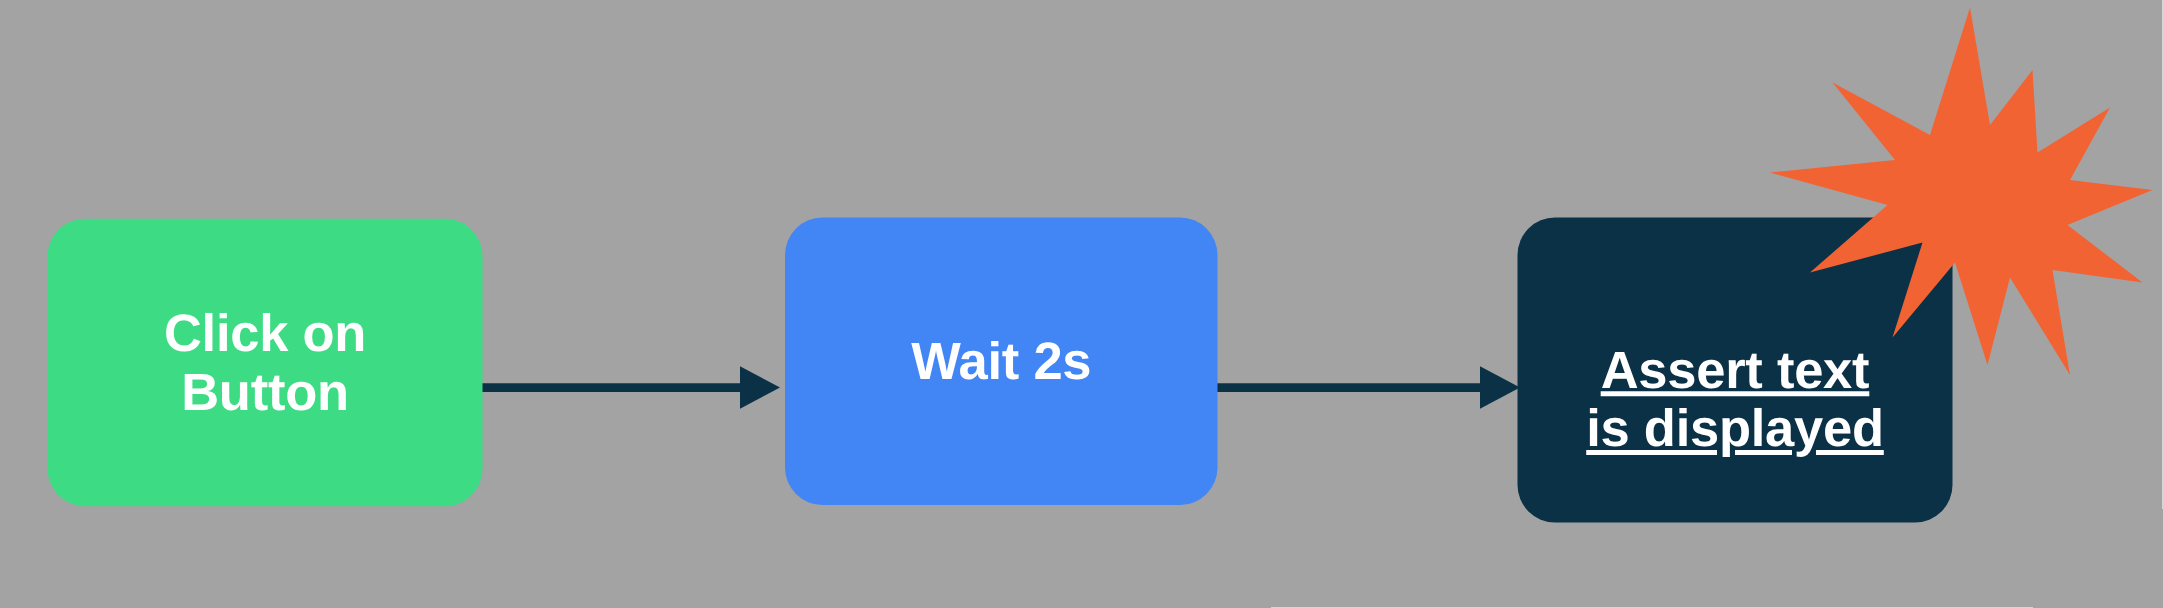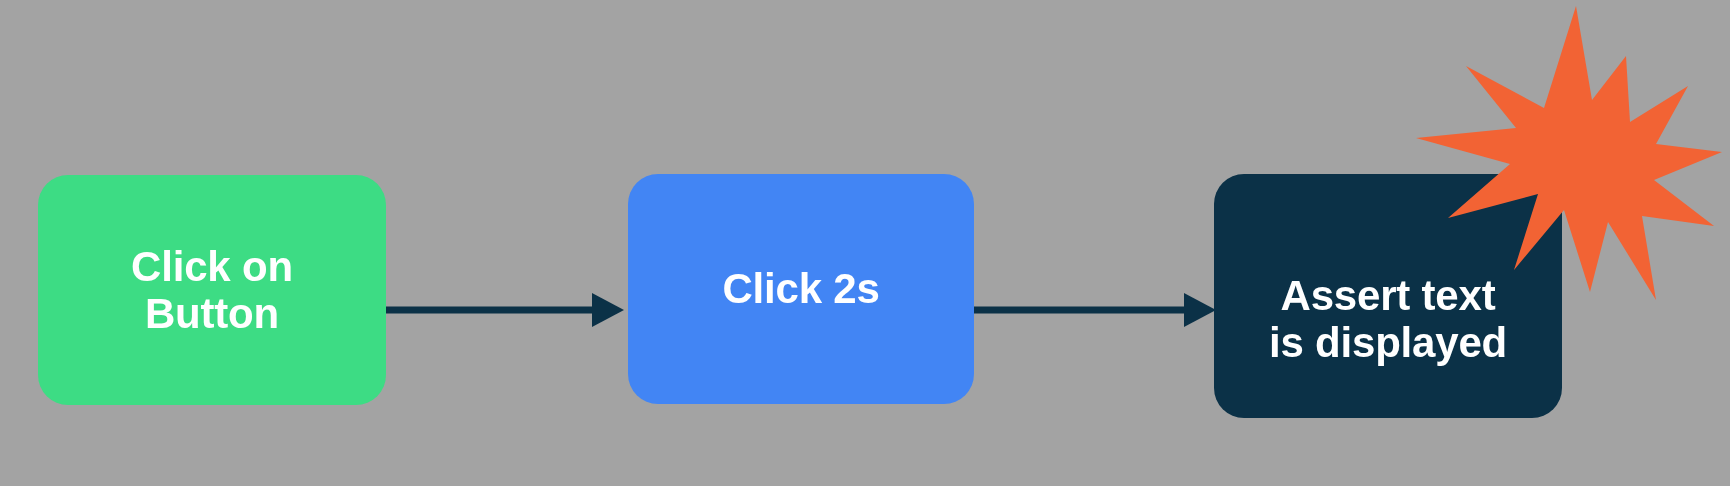--- a/index.html
+++ b/index.html
@@ -57,20 +57,21 @@
     left: 1214px;
     top: 174px;
     width: 348px;
     height: 244px;
     border-radius: 30px;
   }
   #node-assert .node-label {
     position: relative;
     z-index: 4;
     margin-top: 46px;
+    text-decoration: underline;
   }
 
   
   .connector {
     position: absolute;
     z-index: 1;
     overflow: visible;
   }
   #connector-1 {
     left: 340px;
@@ -111,21 +112,21 @@
     <line x1="2" y1="22" x2="320" y2="22" stroke="#0B3147" stroke-width="7"></line>
     <polygon points="312,5 344,22 312,39" fill="#0B3147"></polygon>
   </svg>
 
   <div id="node-click" class="node" style="background:#3DDC84;">
     <span class="node-label">Click on
 Button</span>
   </div>
 
   <div id="node-wait" class="node" style="background:#4285F4;">
-    <span class="node-label">Click 2s</span>
+    <span class="node-label">Wait 2s</span>
   </div>
 
   <div id="node-assert" class="node" style="background:#0B3147;">
     <span class="node-label">Assert text
 is displayed</span>
   </div>
 
   <svg id="starburst" viewBox="0 0 320 300">
     <polygon fill="#F26334" points="
         172,2

